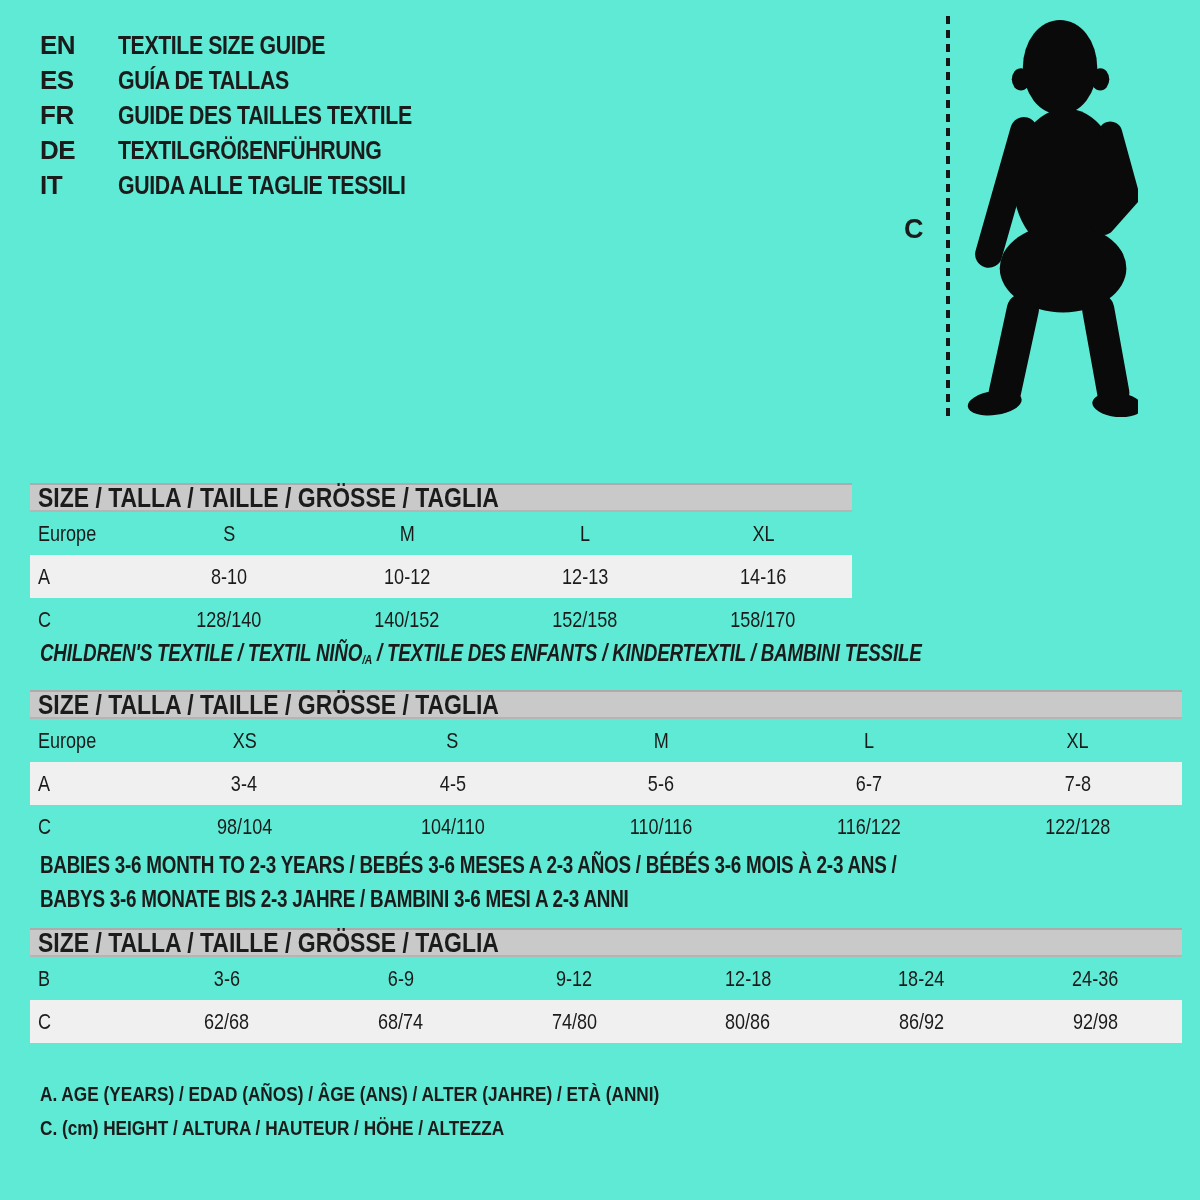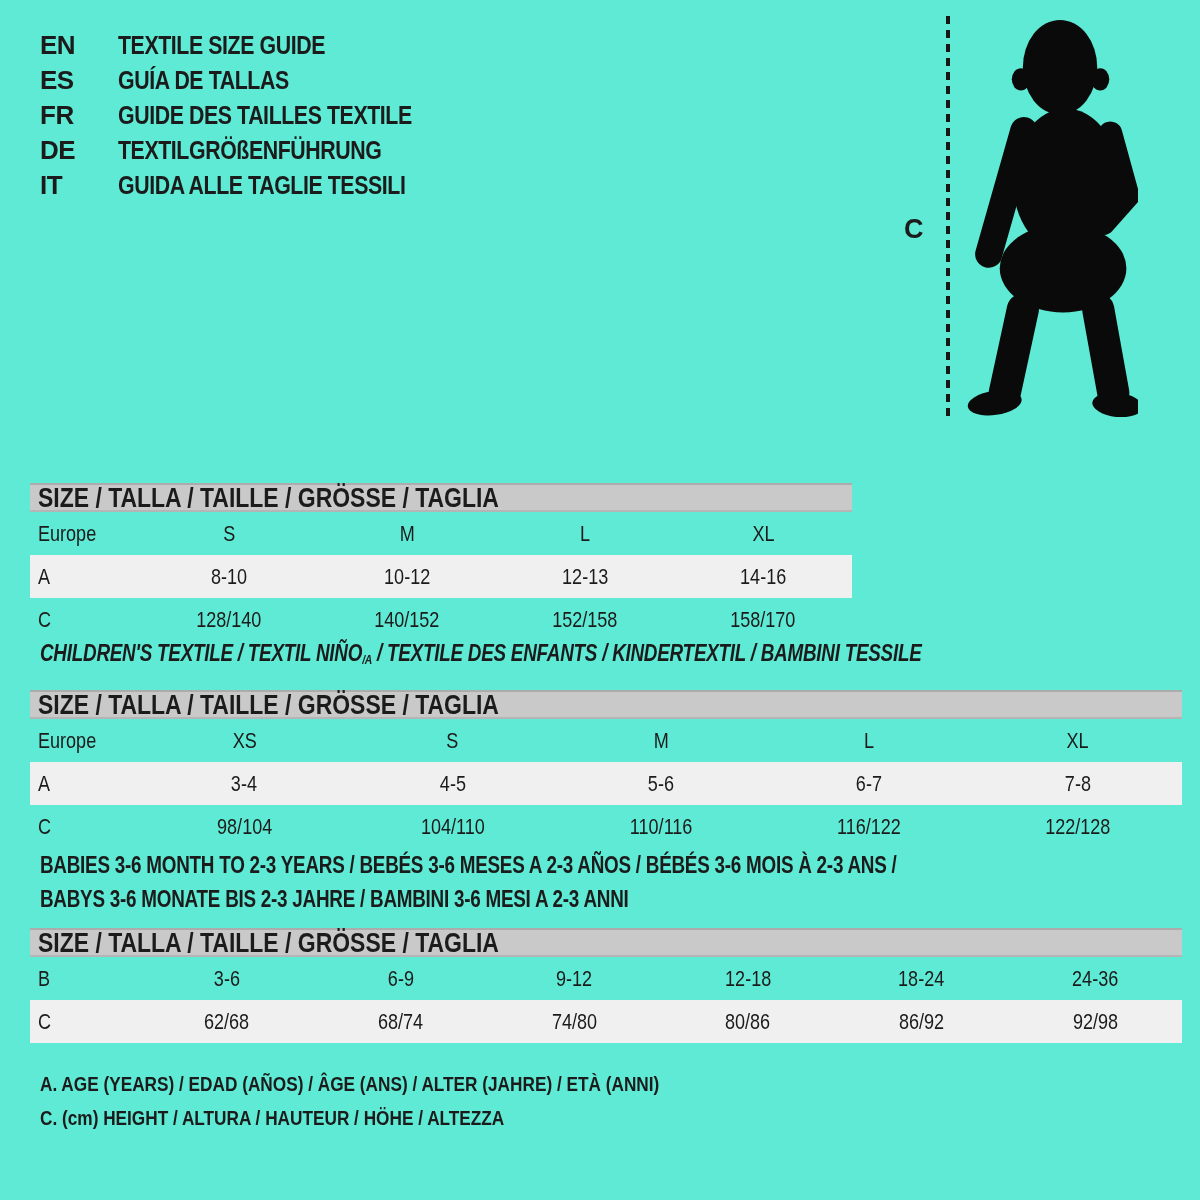--- a/index.html
+++ b/index.html
@@ -44,21 +44,21 @@
   .trow { display:grid; height:43px; align-items:center; font-size:22px; }
   .g4 { grid-template-columns:110px repeat(4,1fr); }
   .g5 { grid-template-columns:110px repeat(5,1fr); }
   .g6 { grid-template-columns:110px repeat(6,1fr); }
   .trow .lab { padding-left:8px; text-align:left; }
   .trow .val { text-align:center; }
   .alt { background:#f0f0f0; }
 
   
   .legend { position:absolute; left:40px; top:1072px; }
-  .legend-line { height:34px; display:flex; align-items:flex-start; font-size:21px; font-weight:700; }
+  .legend-line { height:34px; display:flex; align-items:flex-end; font-size:21px; font-weight:700; }
 </style>
 </head>
 <body>
 
 <div class="page">
 
   <div class="langs">
     <div class="lang-row">
       <span class="lang-code">EN</span>
       <span class="lang-label cx">TEXTILE SIZE GUIDE</span>

